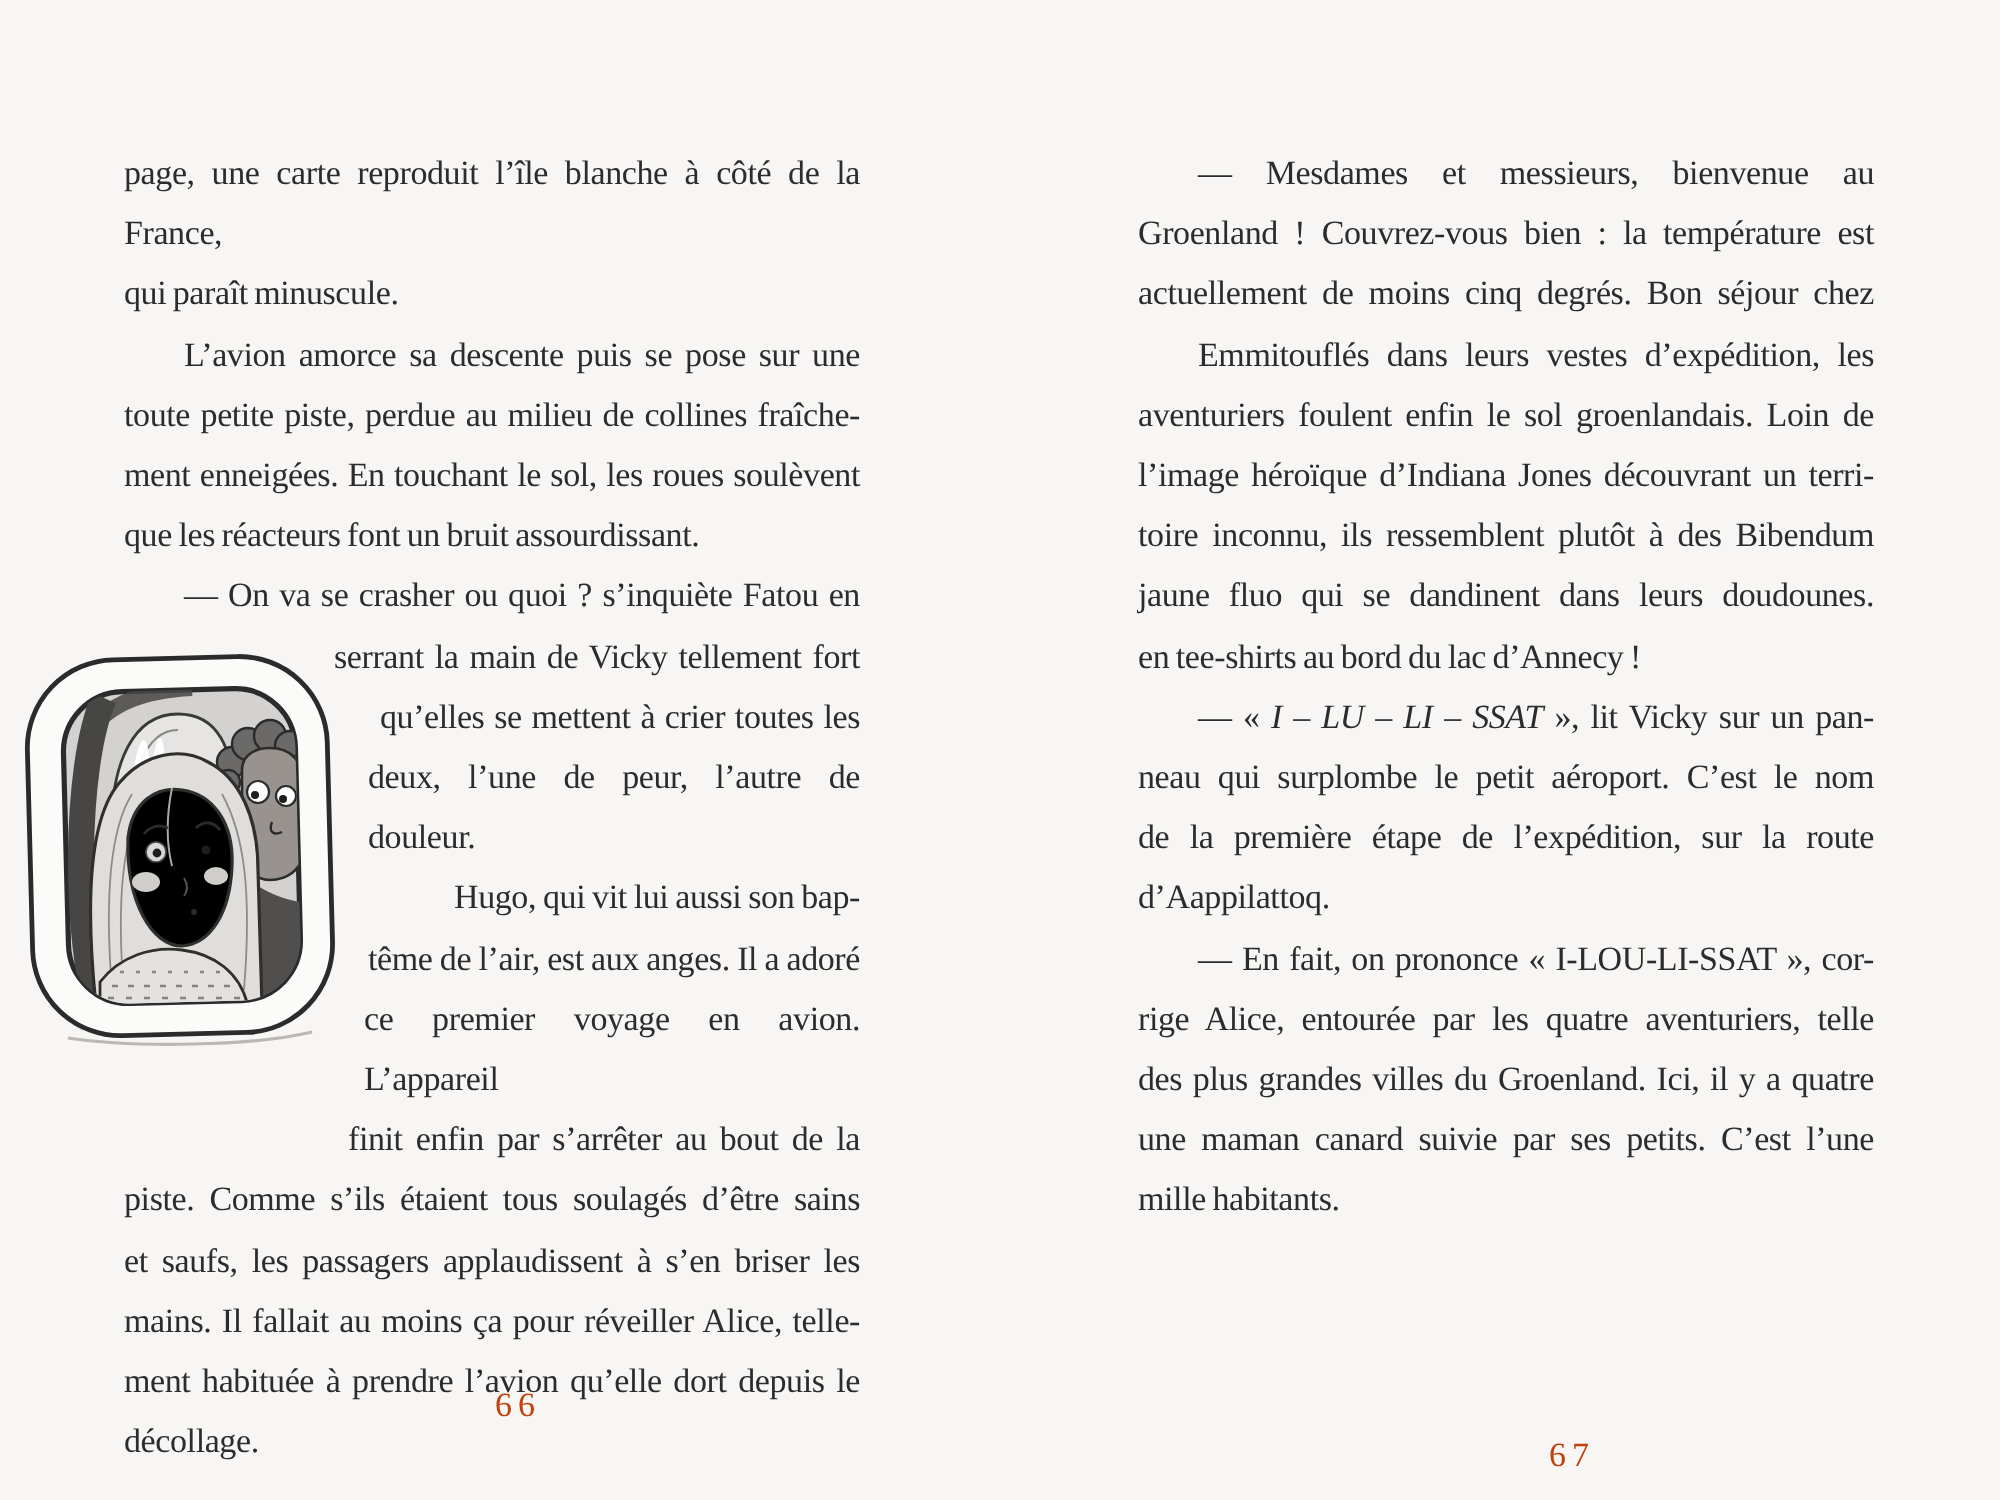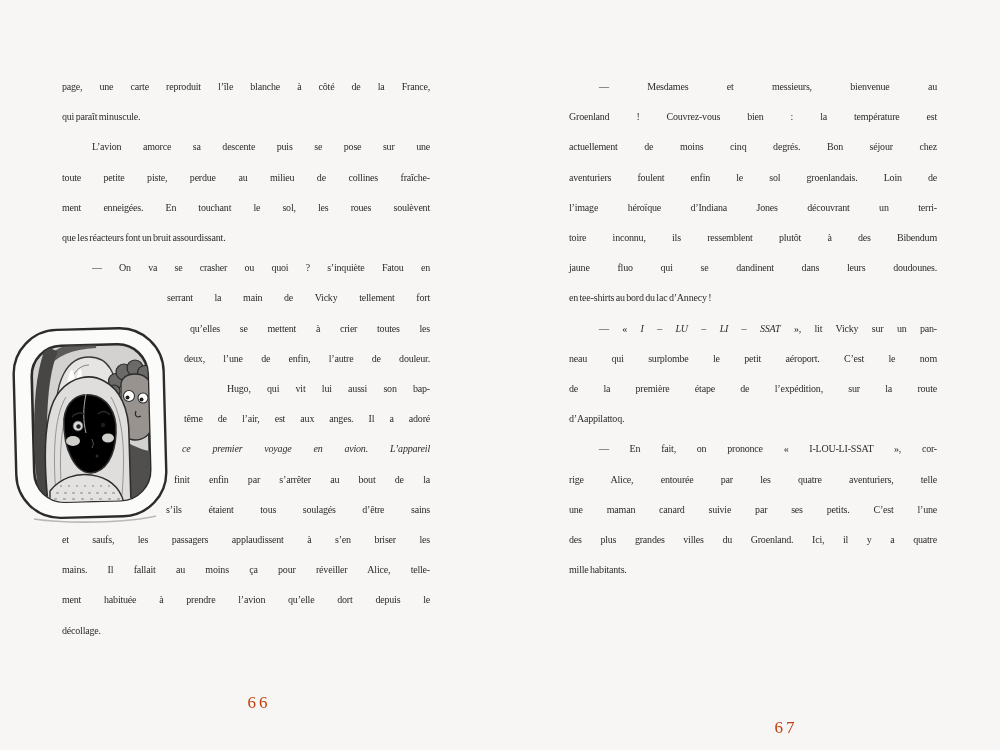--- a/index.html
+++ b/index.html
@@ -12,37 +12,37 @@
     overflow:hidden;
   }
   .text-column{
     position:absolute;
     top:72px;
     width:368px;
   }
   .left-col{left:62px;}
   .right-col{left:569px;}
   .line{
-    font-size:10px;
+    font-size:17px;
     line-height:30.2px;
     letter-spacing:-0.2px;
     word-spacing:-0.8px;
     text-align:justify;
     text-align-last:justify;
     text-justify:inter-word;
     white-space:normal;
   }
   .noj{text-align:center;text-align-last:left;}
   .indent{padding-left:30px;}
   .w1{padding-left:105px;}
   .w2{padding-left:128px;}
   .w3{padding-left:122px;}
   .w4{padding-left:165px;}
   .w5{padding-left:122px;}
-  .w6{padding-left:120px;font-style:italic;}
+  .w6{padding-left:120px;}
   .w7{padding-left:112px;}
   .it{font-style:italic;}
   .page-number{
     position:absolute;
     top:693px;
     width:368px;
     text-align:center;
     font-size:17px;
     letter-spacing:3px;
     color:#c2410c;
@@ -63,52 +63,53 @@
 <div class="text-column left-col">
   <div class="line">page, une carte reproduit l’île blanche à côté de la France,</div>
   <div class="line noj">qui paraît minuscule.</div>
   <div class="line indent">L’avion amorce sa descente puis se pose sur une</div>
   <div class="line">toute petite piste, perdue au milieu de collines fraîche-</div>
   <div class="line">ment enneigées. En touchant le sol, les roues soulèvent</div>
   <div class="line noj">que les réacteurs font un bruit assourdissant.</div>
   <div class="line indent">— On va se crasher ou quoi ? s’inquiète Fatou en</div>
   <div class="line w1">serrant la main de Vicky tellement fort</div>
   <div class="line w2">qu’elles se mettent à crier toutes les</div>
-  <div class="line w3">deux, l’une de enfin, l’autre de douleur.</div>
+  <div class="line w3">deux, l’une de peur, l’autre de douleur.</div>
   <div class="line w4">Hugo, qui vit lui aussi son bap-</div>
   <div class="line w5">tême de l’air, est aux anges. Il a adoré</div>
   <div class="line w6">ce premier voyage en avion. L’appareil</div>
   <div class="line w7">finit enfin par s’arrêter au bout de la</div>
   <div class="line">piste. Comme s’ils étaient tous soulagés d’être sains</div>
   <div class="line">et saufs, les passagers applaudissent à s’en briser les</div>
   <div class="line">mains. Il fallait au moins ça pour réveiller Alice, telle-</div>
   <div class="line">ment habituée à prendre l’avion qu’elle dort depuis le</div>
   <div class="line noj">décollage.</div>
 </div>
 <div class="page-number pn-left">66</div>
 
 <div class="text-column right-col">
   <div class="line indent">— Mesdames et messieurs, bienvenue au</div>
   <div class="line">Groenland ! Couvrez-vous bien : la température est</div>
   <div class="line">actuellement de moins cinq degrés. Bon séjour chez</div>
+  <div class="line indent">Emmitouflés dans leurs vestes d’expédition, les</div>
   <div class="line">aventuriers foulent enfin le sol groenlandais. Loin de</div>
   <div class="line">l’image héroïque d’Indiana Jones découvrant un terri-</div>
   <div class="line">toire inconnu, ils ressemblent plutôt à des Bibendum</div>
   <div class="line">jaune fluo qui se dandinent dans leurs doudounes.</div>
   <div class="line noj">en tee-shirts au bord du lac d’Annecy !</div>
   <div class="line indent">
     <span>— « </span><span class="it">I – LU – LI – SSAT</span><span> », lit Vicky sur un pan-</span>
   </div>
   <div class="line">neau qui surplombe le petit aéroport. C’est le nom</div>
   <div class="line">de la première étape de l’expédition, sur la route</div>
   <div class="line noj">d’Aappilattoq.</div>
   <div class="line indent">— En fait, on prononce « I-LOU-LI-SSAT », cor-</div>
   <div class="line">rige Alice, entourée par les quatre aventuriers, telle</div>
+  <div class="line">des plus grandes villes du Groenland. Ici, il y a quatre</div>
   <div class="line">une maman canard suivie par ses petits. C’est l’une</div>
-  <div class="line">des plus grandes villes du Groenland. Ici, il y a quatre</div>
   <div class="line noj">mille habitants.</div>
 </div>
 <div class="page-number pn-right">67</div>
 
 <div class="illustration">
   <svg width="162" height="202" viewBox="0 0 162 202" xmlns="http://www.w3.org/2000/svg">
     <defs>
       <clipPath id="win">
         <rect x="21" y="22" width="116" height="156" rx="30" transform="rotate(-1.5 80 101)"></rect>
       </clipPath>

